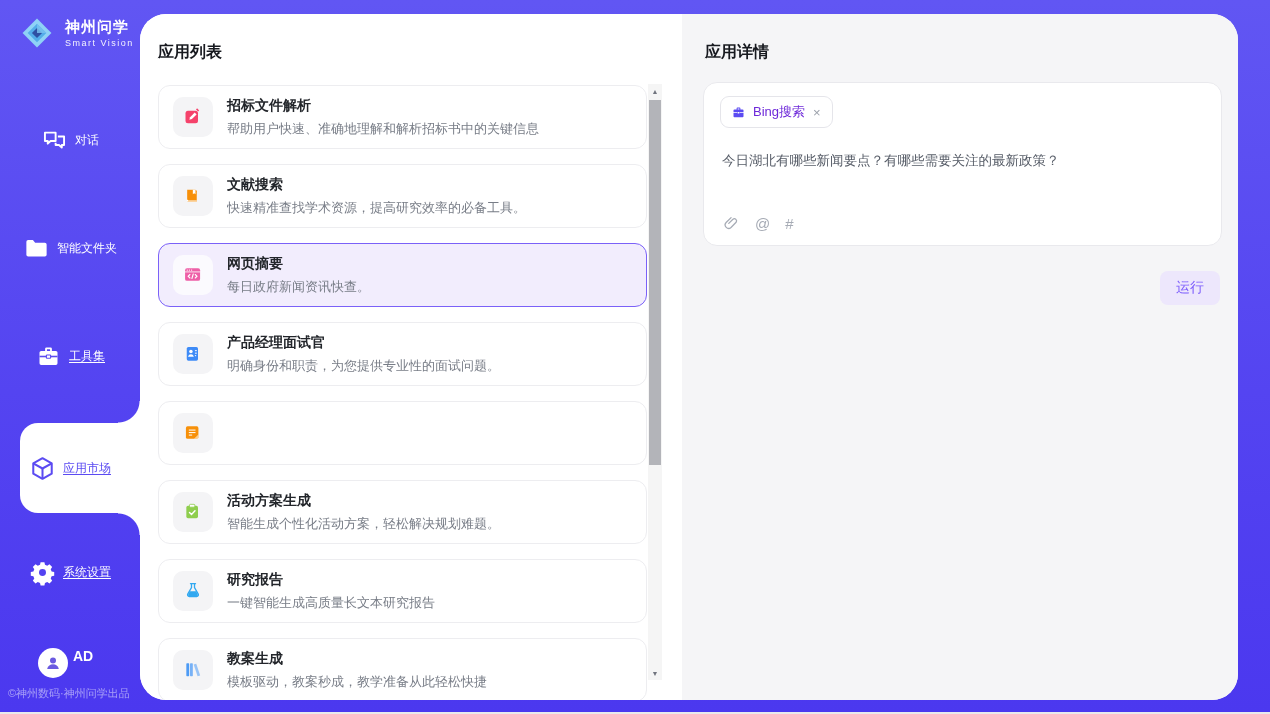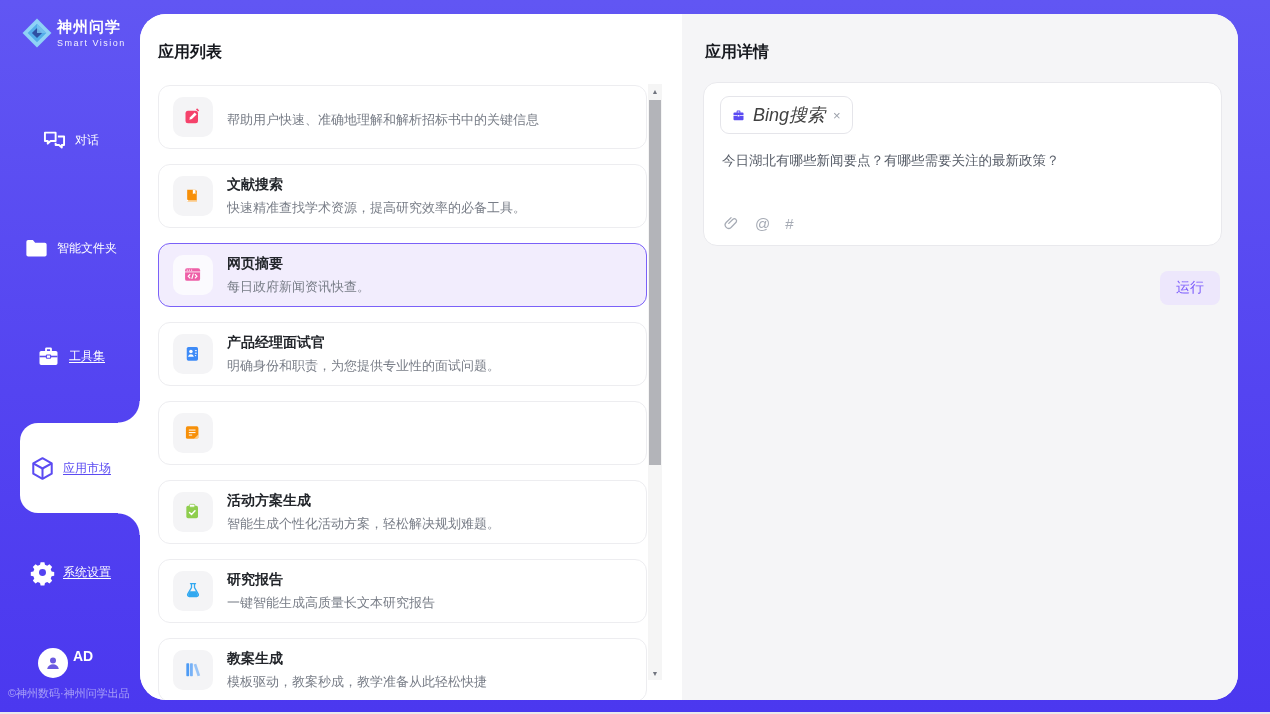--- a/index.html
+++ b/index.html
@@ -5,21 +5,21 @@
   * { margin:0; padding:0; box-sizing:border-box; }
   html,body { width:1270px; height:714px; font-family:"Liberation Sans","DejaVu Sans",sans-serif; }
   body { background:#ECECEF; overflow:hidden; }
 
   .frame { position:absolute; left:0; top:0; width:1270px; height:712px;
            background:linear-gradient(180deg,#6156F3 0%, #5444F1 55%, #4B38EF 100%); }
   .bottom-line { position:absolute; left:0; top:712px; width:1270px; height:2px; background:#E9E9EC; }
 
   
   .sidebar { position:absolute; left:0; top:0; width:140px; height:712px; color:#fff; }
-  .logo { position:absolute; left:20px; top:16px; display:flex; align-items:center; gap:3px; }
+  .logo { position:absolute; left:20px; top:16px; display:flex; align-items:center; gap:11px; }
   .logo-text .cn { font-size:15px; font-weight:bold; letter-spacing:1px; }
   .logo-text .en { font-size:9px; letter-spacing:1.5px; opacity:.92; margin-top:1px; }
 
   .nav-item { position:absolute; left:0; width:140px; height:72px; display:flex;
               flex-direction:row; align-items:center; justify-content:center; gap:7px; cursor:pointer; }
   .nav-item .lbl { font-size:12px; color:#fff; }
   .nav-item .lbl.u { text-decoration:underline; text-underline-offset:2px; }
 
   .active-blob { position:absolute; left:20px; right:0; top:423px; height:90px;
                  background:#fff; border-radius:18px 0 0 18px; }
@@ -62,21 +62,21 @@
   .sb-down { top:582px; }
   .sb-thumb { position:absolute; left:1px; top:16px; width:12px; height:365px; background:#B3B4B9; cursor:pointer; }
 
   
   .detail-col { flex:1; background:#F5F5F7; position:relative; }
   .detail-col .panel-title { margin:28px 0 0 23px; }
   .prompt-card { position:absolute; left:21px; top:68px; width:519px; height:164px; background:#fff;
                  border:1px solid #E9E9ED; border-radius:14px; }
   .chip { position:absolute; left:16px; top:13px; display:inline-flex; align-items:center; gap:7px;
           border:1px solid #E5E5EA; border-radius:9px; background:#fff; padding:6px 10px; cursor:pointer; }
-  .chip-label { font-size:18px; color:#404040;font-style:italic; }
+  .chip-label { font-size:13px; color:#6d28d9; }
   .chip-close { font-size:13px; color:#9BA0AA; line-height:1; cursor:pointer; padding:0 1px; }
   .prompt-text { position:absolute; left:18px; top:68px; width:480px; font-size:13.5px; color:#565C67; line-height:1.5; }
   .composer-icons { position:absolute; left:18px; bottom:13px; display:flex; align-items:center; gap:15px; }
   .composer-icons .txt-ic { font-size:15px; color:#A6ABB5; cursor:pointer; }
   .run-btn { position:absolute; right:18px; top:257px; background:#EDE7FC; color:#7C5CFC;
              font-size:14px; padding:8px 16px; border-radius:8px; border:none; cursor:pointer; }
 
   svg { display:block; }
 </style>
 </head>
@@ -178,20 +178,21 @@
           <div class="card-icon">
             <span class="glyph" style="color: rgb(245, 66, 107);">
               <svg width="20" height="20" viewBox="0 0 24 24">
                 <path d="M15.6 2.9l2.5 2.5 1.3-1.3-2.5-2.5z" fill="currentColor"></path>
                 <rect x="3" y="4.5" width="15" height="15" rx="3" fill="currentColor"></rect>
                 <path d="M7.6 15.4l.9-3.1 5.6-5.6 2.2 2.2-5.6 5.6-3.1.9z" fill="#fff"></path>
               </svg>
             </span>
           </div>
           <div class="card-text">
+            <div class="card-title">招标文件解析</div>
             <div class="card-desc">帮助用户快速、准确地理解和解析招标书中的关键信息</div>
           </div>
         </div>
 
         <div class="card">
           <div class="card-icon">
             <span class="glyph" style="color: rgb(247, 144, 9);">
               <svg width="20" height="20" viewBox="0 0 24 24">
                 <path d="M5 4.5h9.6a1.9 1.9 0 011.9 1.9V19H7a2 2 0 01-2-2z" fill="currentColor"></path>
                 <path d="M11.8 4.5h3.2v5.4l-1.6-1.1-1.6 1.1z" fill="#fff"></path>

